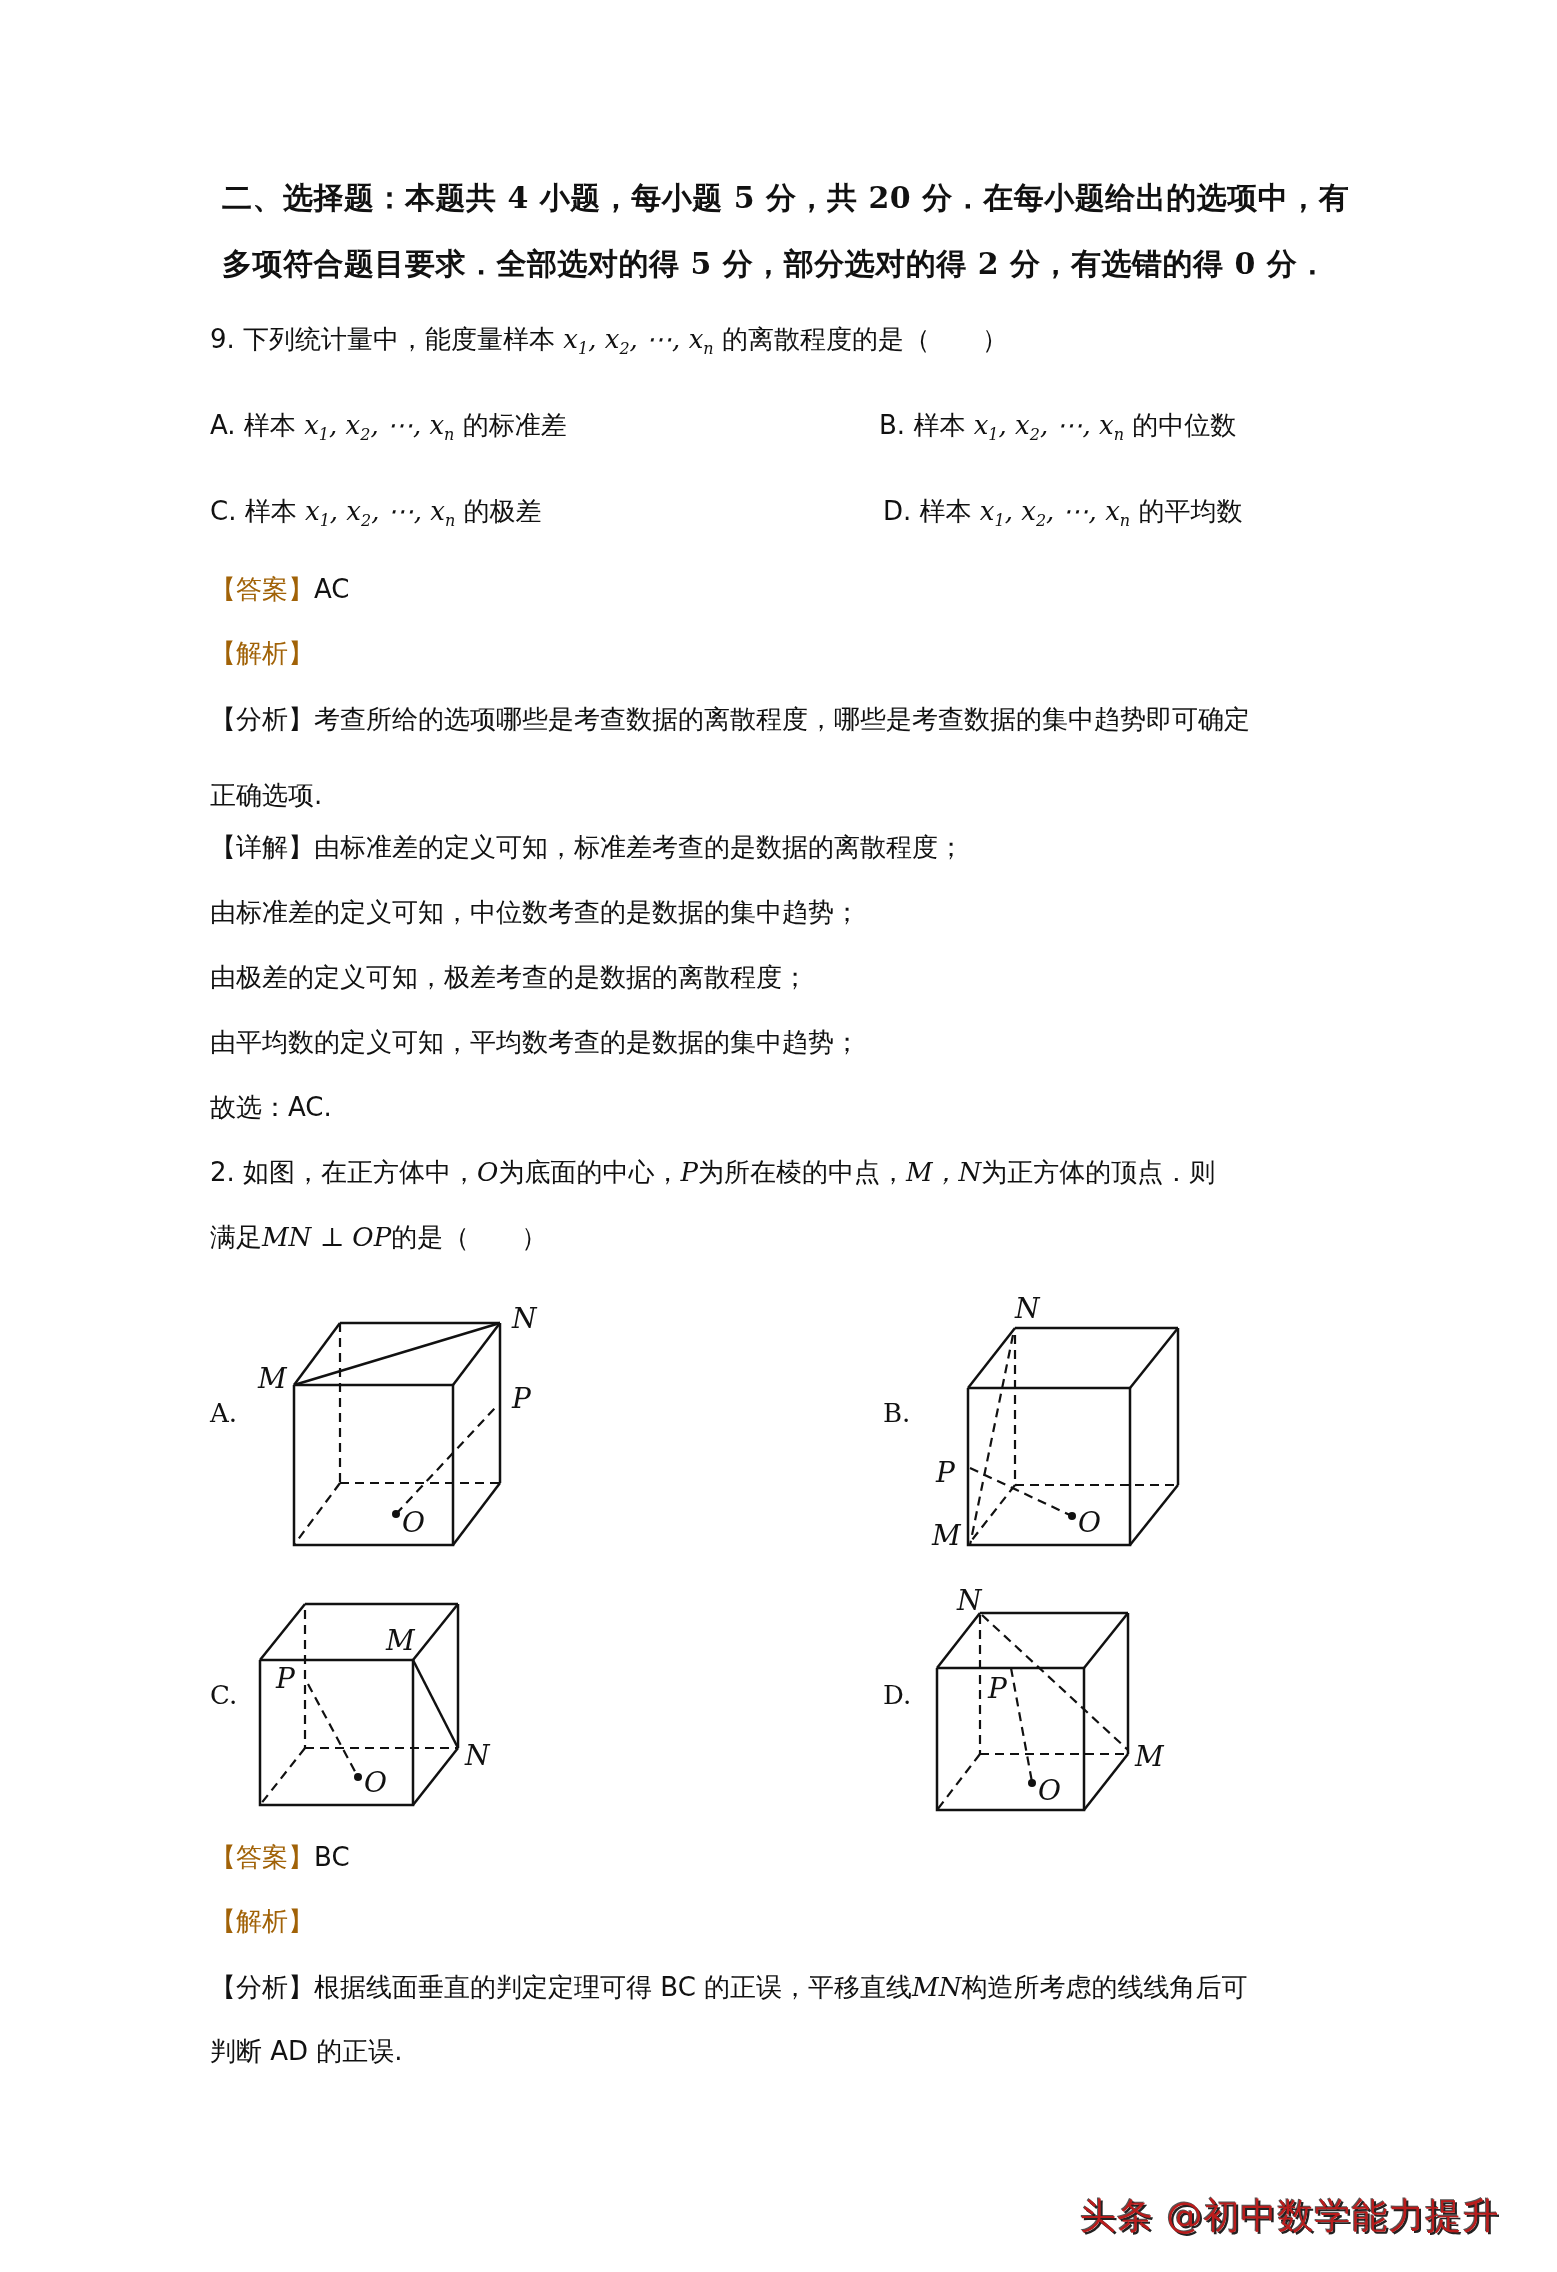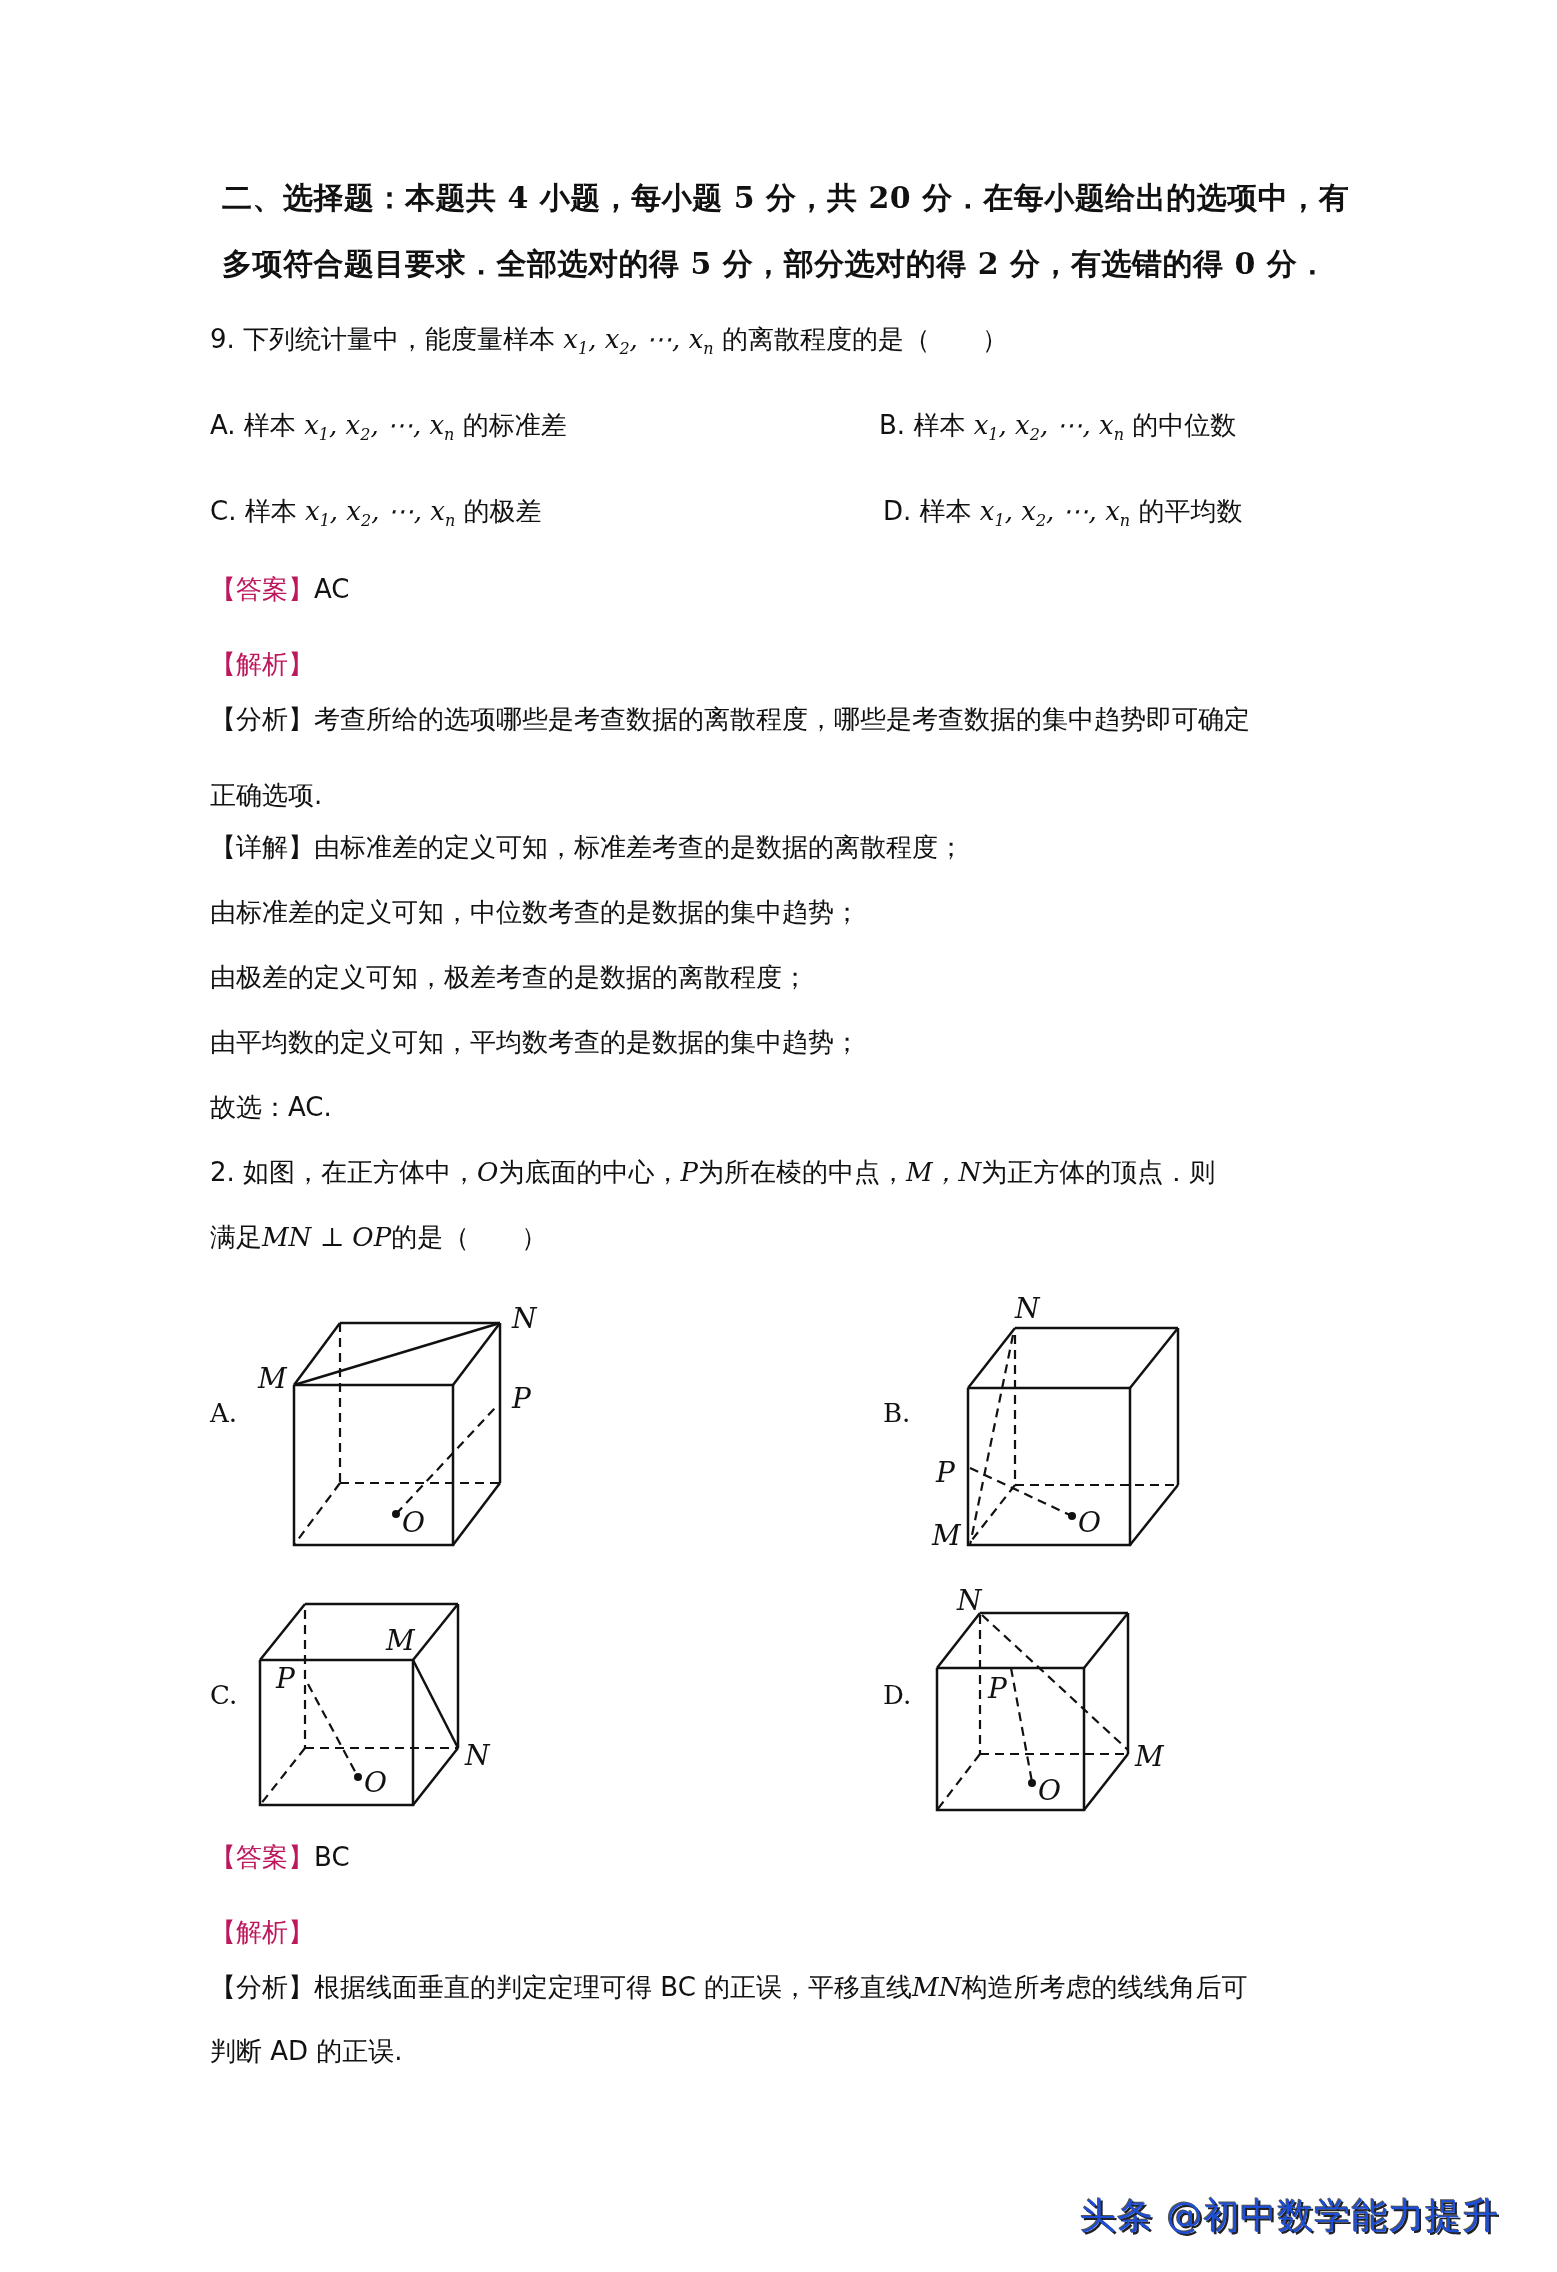--- a/index.html
+++ b/index.html
@@ -2,29 +2,29 @@
 <html><head>
 <meta charset="utf-8">
 <style>
   html, body { margin: 0; padding: 0; background: #ffffff; }
   body { width: 1557px; height: 2272px; position: relative; overflow: hidden;
          font-family: "DejaVu Serif", "Liberation Serif", serif; color: #111; }
   .section-head { position: absolute; left: 222px; font-weight: bold; font-size: 30px;
          font-family: "DejaVu Serif", serif; letter-spacing: 0.5px; white-space: nowrap; }
   .line { position: absolute; left: 210px; font-size: 26px; white-space: nowrap;
           font-family: "DejaVu Sans", "Liberation Sans", sans-serif; }
-  .blue { color: #be185d; margin-top: 11px; }
+  .blue { color: #a16207; }
   .math { font-family: "DejaVu Serif", "Liberation Serif", serif; font-style: italic; }
   sub { font-size: 16px; font-style: italic; }
   .opt { position: absolute; font-size: 26px; white-space: nowrap;
          font-family: "DejaVu Sans", "Liberation Sans", sans-serif; }
   .fig-label { position: absolute; font-size: 26px; font-family: "DejaVu Serif", serif; }
   svg.cube { position: absolute; overflow: visible; }
   svg.cube text { font-family: "DejaVu Serif", serif; font-style: italic; font-size: 28px; fill: #111; }
-  .watermark { position: absolute; left: 1080px; top: 2192px; font-size: 36px; color: #1d4ed8;
+  .watermark { position: absolute; left: 1080px; top: 2192px; font-size: 36px; color: #b91c1c;
          font-family: "DejaVu Sans", sans-serif;
          text-shadow: 2px 2px 0 #222, -1px -1px 0 #555; letter-spacing: 1px; white-space: nowrap; }
 </style>
 </head>
 <body>
 
 <div class="section-head" style="top:178px">二、选择题：本题共 4 小题，每小题 5 分，共 20 分．在每小题给出的选项中，有</div>
 <div class="section-head" style="top:244px">多项符合题目要求．全部选对的得 5 分，部分选对的得 2 分，有选错的得 0 分．</div>
 
 <div class="line" style="top:322px">

